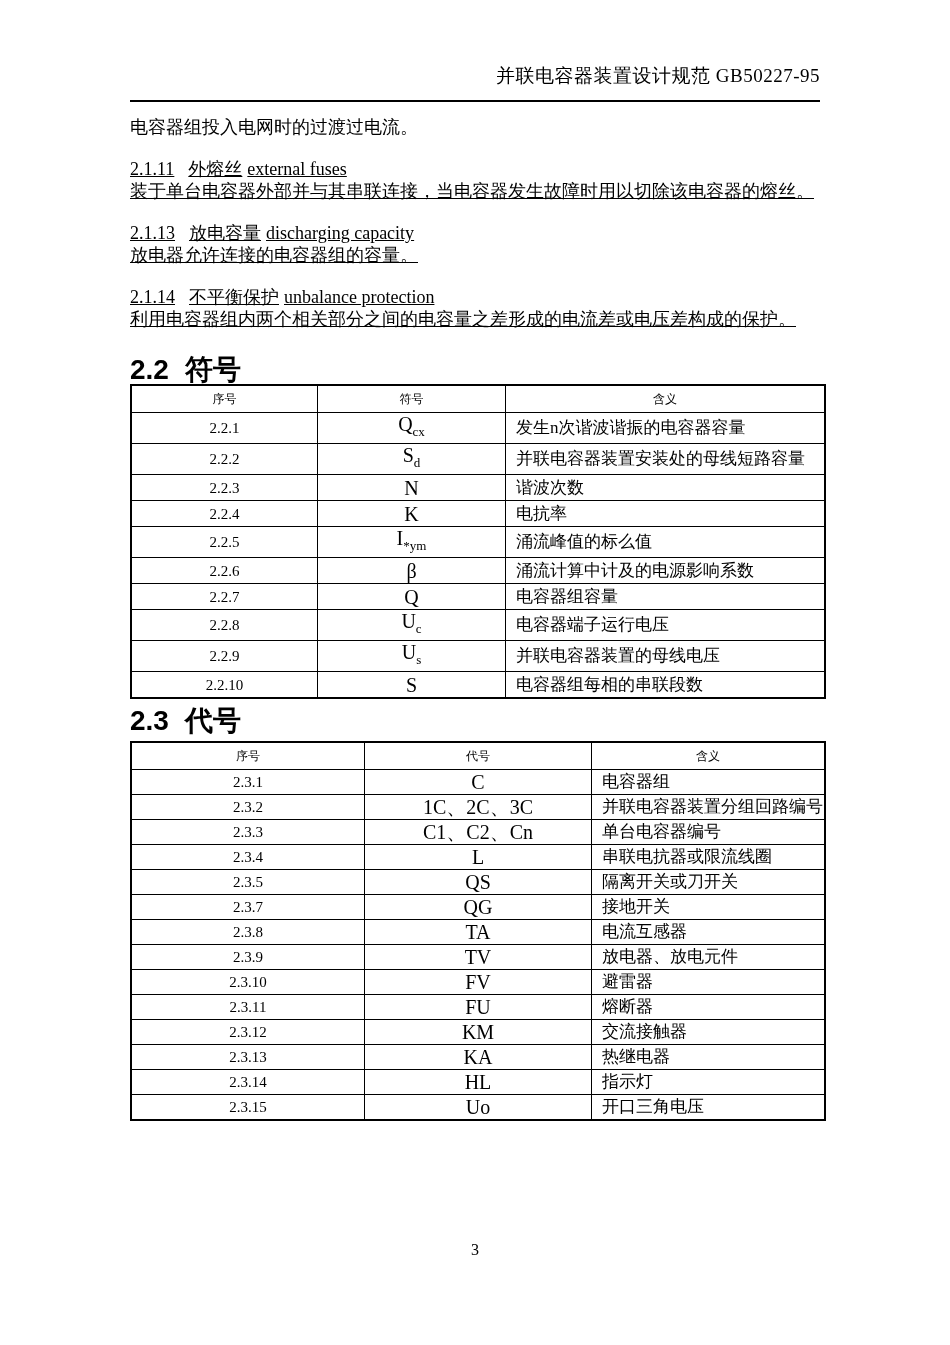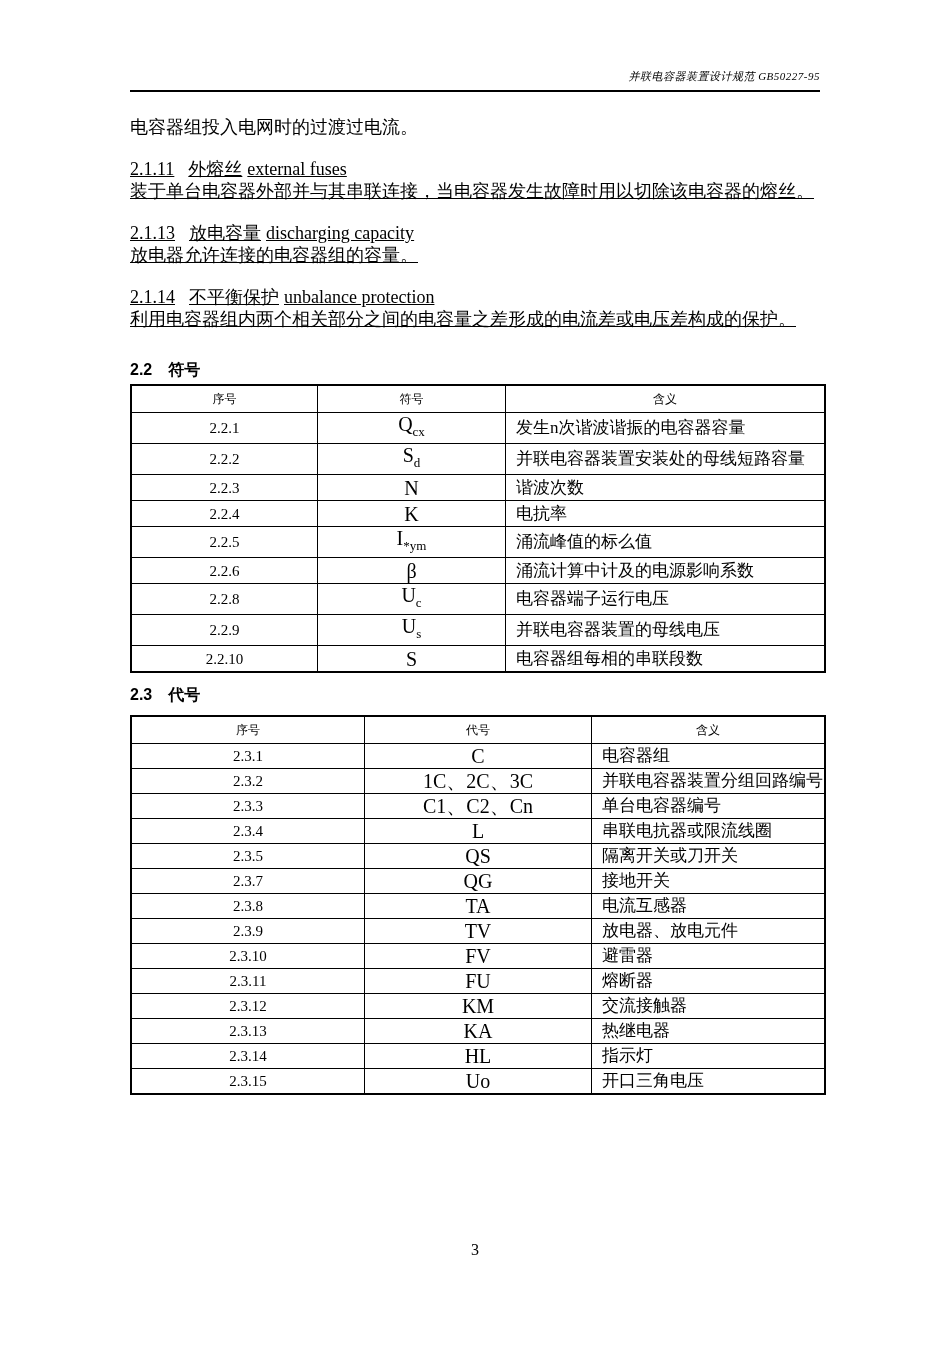--- a/index.html
+++ b/index.html
@@ -3,39 +3,38 @@
 <meta charset="utf-8">
 <style>
   html, body { margin:0; padding:0; background:#ffffff; }
   .page {
     position:relative; width:950px; height:1345px; background:#ffffff;
     color:#000; font-family:"Liberation Serif","DejaVu Serif",serif;
     overflow:hidden;
   }
   .doc-header {
     position:absolute; top:66px; left:130px; width:690px;
-    text-align:right; font-size:11px; line-height:20px;
-    border-bottom:2px solid #000; padding-bottom:4px;
+    text-align:right; font-size:19px; line-height:20px;
+    border-bottom:2px solid #000; padding-bottom:14px;
     letter-spacing:0.5px;
-    font-style:italic;
   }
   .main {
     position:absolute; top:116px; left:130px; width:690px;
     font-size:18px; line-height:22px;
   }
   .intro { margin:0; }
   .definition { margin:20px 0 0 0;text-decoration:underline; }
   .def-head { white-space:nowrap; }
   .def-num { margin-right:14px; }
   .def-term-en { margin-left:5px; }
   .def-body { margin:0; }
   .section-head {
     margin-top:28px;
     font-family:"Liberation Sans","DejaVu Sans",sans-serif;
-    font-weight:bold; font-size:16px; line-height:24px;
+    font-weight:bold; font-size:28px; line-height:24px;
   }
   .section-head.codes { margin-top:10px; }
   .sec-num { margin-right:16px; }
   table.doc-table {
     border-collapse:collapse; table-layout:fixed; width:690px;
     border:2px solid #000; margin-top:2px;
   }
   table.doc-table.t2 { margin-top:8px; }
   .doc-table th, .doc-table td {
     border:1px solid #000; text-align:center; vertical-align:middle;
@@ -126,20 +125,25 @@
             <td class="col-num">2.2.5</td>
             <td class="col-sym">I<sub>*ym</sub></td>
             <td class="col-meaning">涌流峰值的标么值</td>
           </tr>
           <tr>
             <td class="col-num">2.2.6</td>
             <td class="col-sym">β</td>
             <td class="col-meaning">涌流计算中计及的电源影响系数</td>
           </tr>
           <tr>
+            <td class="col-num">2.2.7</td>
+            <td class="col-sym">Q</td>
+            <td class="col-meaning">电容器组容量</td>
+          </tr>
+          <tr>
             <td class="col-num">2.2.8</td>
             <td class="col-sym">U<sub>c</sub></td>
             <td class="col-meaning">电容器端子运行电压</td>
           </tr>
           <tr>
             <td class="col-num">2.2.9</td>
             <td class="col-sym">U<sub>s</sub></td>
             <td class="col-meaning">并联电容器装置的母线电压</td>
           </tr>
           <tr>

